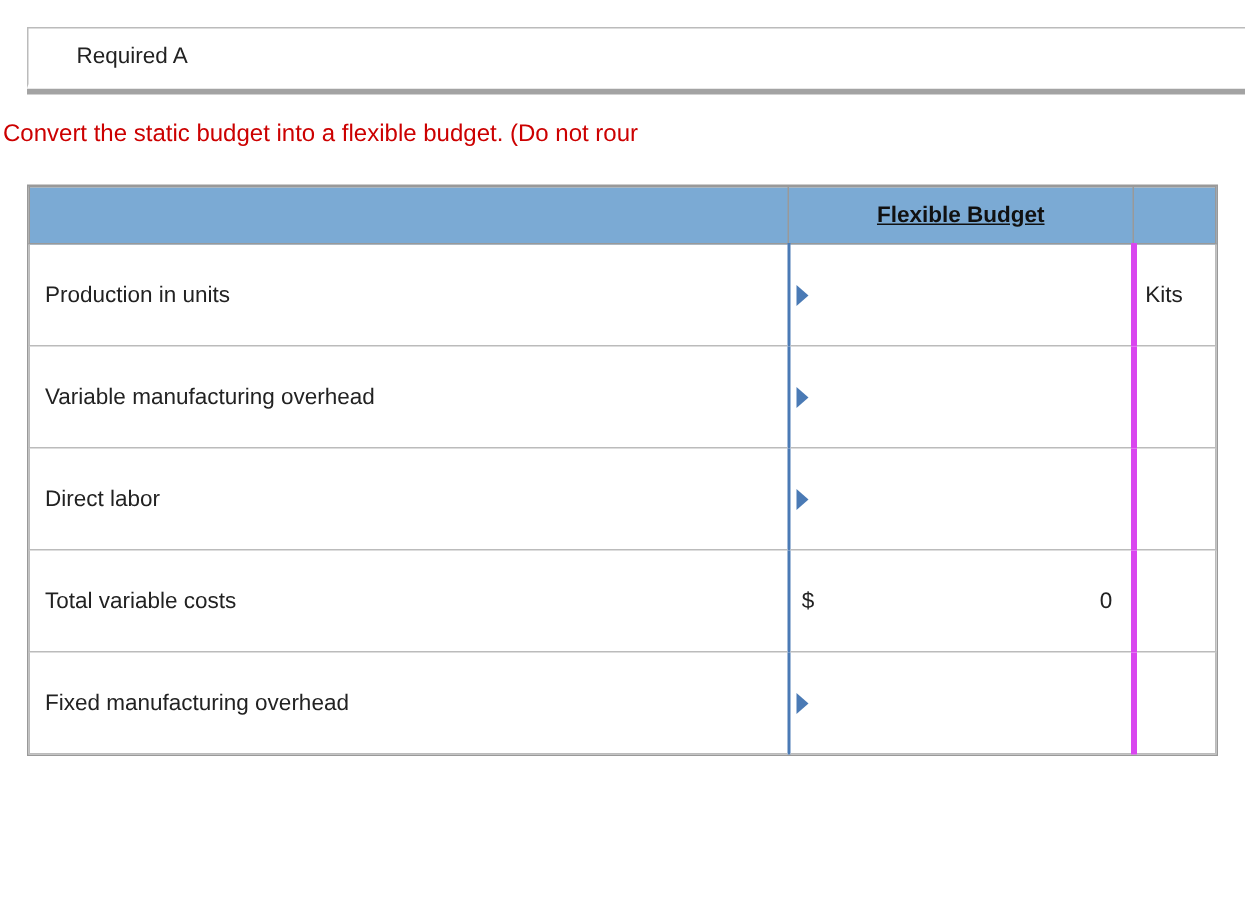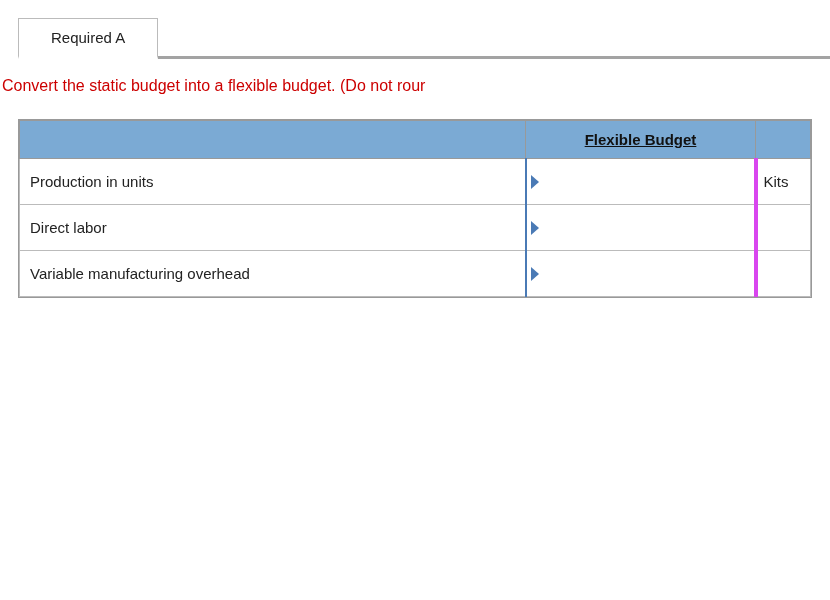--- a/index.html
+++ b/index.html
@@ -12,22 +12,22 @@
       font-family: Arial, sans-serif;
       font-size: 15px;
       background: #fff;
       width: 830px;
       min-height: 600px;
       color: #222;
     }
 
     .tabs-container {
       display: flex;
-      flex-direction: row;
-      border-bottom: 3px solid #a3a3a3;
+      flex-direction: column;
+      border-bottom: 7px solid #a3a3a3;
       margin-left: 18px;
       margin-top: 18px;
     }
 
     .tab {
       padding: 10px 32px;
       border: 1.5px solid #bbb;
       background: #f4f4f4;
       cursor: pointer;
       font-size: 15px;
@@ -88,21 +88,21 @@
       text-decoration: underline;
     }
 
     thead tr th.unit-col {
       width: 55px;
       background: #7baad4;
     }
 
     tbody tr td {
       border: 1px solid #bbb;
-      padding: 14px 10px;
+      padding: 25px 10px;
       vertical-align: middle;
     }
 
     tbody tr td.label-cell {
       font-size: 15px;
       color: #222;
     }
 
     tbody tr td.unit-cell {
       text-align: left;
@@ -169,31 +169,51 @@
           <td class="label-cell">Production in units</td>
           <td style="border-left: 2px solid rgb(74, 122, 181); padding: 4px 8px 4px 4px;">
             <div class="cell-with-input">
               <div class="arrow-marker"></div>
               <input type="text" style="">
             </div>
           </td>
           <td class="unit-cell">Kits</td>
         </tr>
         <tr>
+          <td class="label-cell">Variable manufacturing overhead</td>
+          <td style="border-left: 2px solid rgb(74, 122, 181); padding: 4px 8px 4px 4px;">
+            <div class="cell-with-input">
+              <div class="arrow-marker"></div>
+              <input type="text" style="">
+            </div>
+          </td>
+          <td class="unit-cell"></td>
+        </tr>
+        <tr>
           <td class="label-cell">Direct labor</td>
           <td style="border-left: 2px solid rgb(74, 122, 181); padding: 4px 8px 4px 4px;">
             <div class="cell-with-input">
               <div class="arrow-marker"></div>
               <input type="text" style="">
             </div>
           </td>
           <td class="unit-cell"></td>
         </tr>
+        <tr class="total-row">
+          <td class="label-cell">Total variable costs</td>
+          <td style="border-left: 2px solid rgb(74, 122, 181); padding: 4px 8px 4px 4px;">
+            <div style="display: flex; justify-content: space-between; align-items: center;">
+              <span style="padding-left: 4px;">$</span>
+              <span style="padding-right: 4px;">0</span>
+            </div>
+          </td>
+          <td class="unit-cell"></td>
+        </tr>
         <tr>
-          <td class="label-cell">Variable manufacturing overhead</td>
+          <td class="label-cell">Fixed manufacturing overhead</td>
           <td style="border-left: 2px solid rgb(74, 122, 181); padding: 4px 8px 4px 4px;">
             <div class="cell-with-input">
               <div class="arrow-marker"></div>
               <input type="text" style="">
             </div>
           </td>
           <td class="unit-cell"></td>
         </tr>
       </tbody>
   </table>

